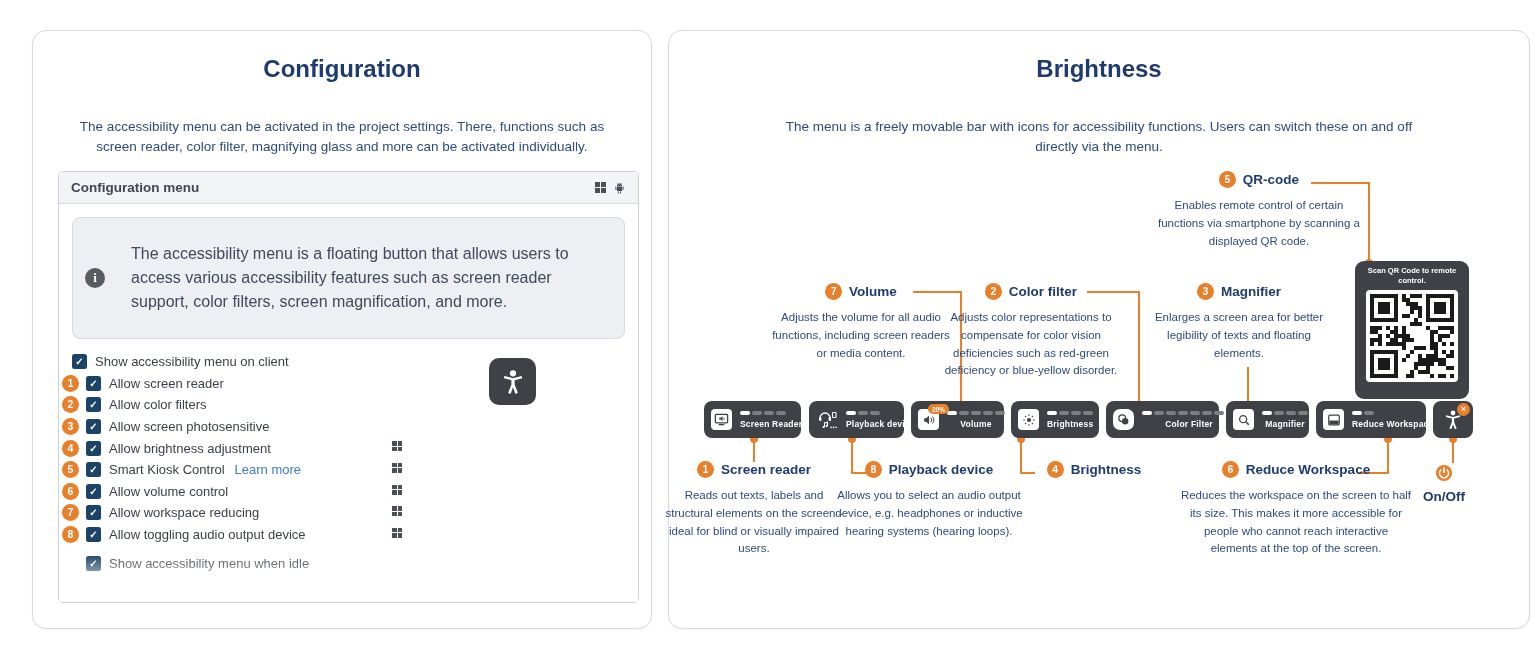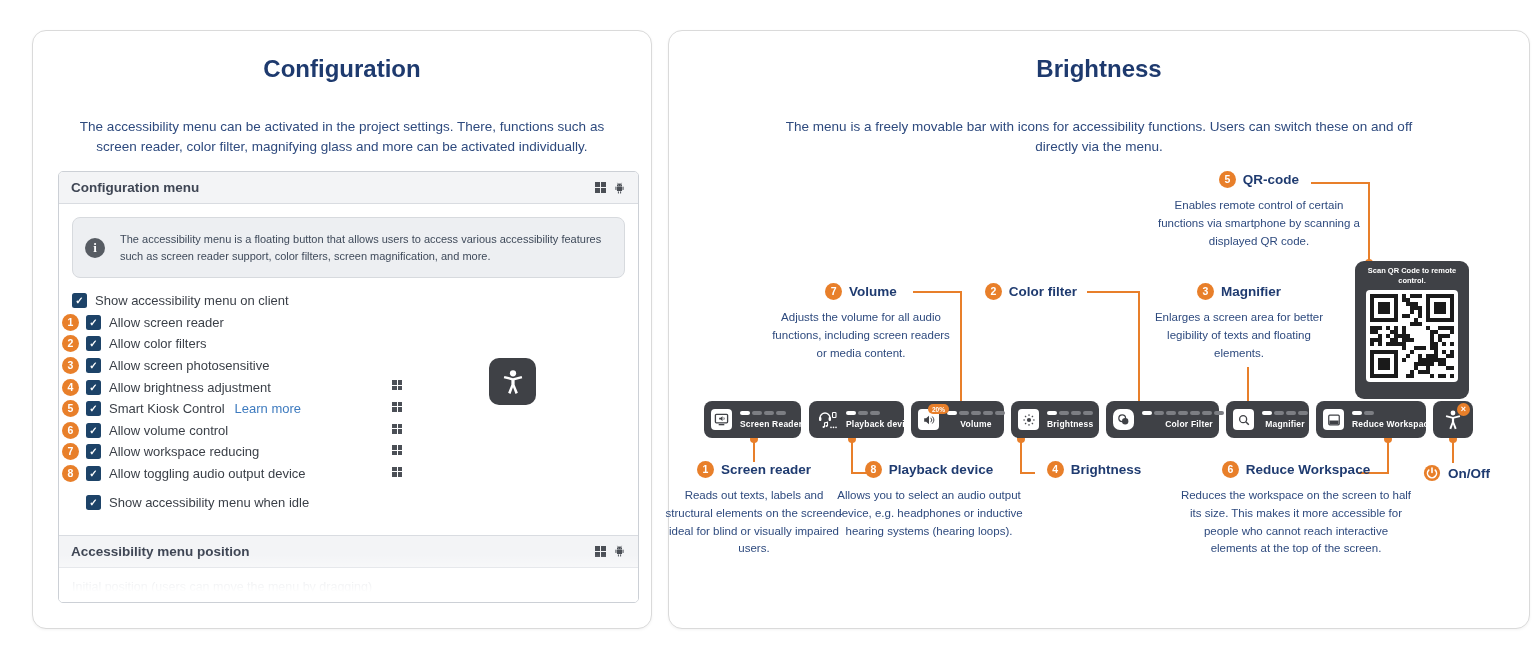--- a/index.html
+++ b/index.html
@@ -14,21 +14,21 @@
 
   
   .card{position:absolute;left:25px;top:140px;width:579px;height:430px;border:1px solid #ccd0d6;border-radius:5px;background:#fff;overflow:hidden;}
   .card-head{display:flex;align-items:center;justify-content:space-between;height:31px;padding:0 12px;background:#f3f4f6;border-bottom:1px solid #d9dce1;font-size:13.5px;font-weight:bold;color:#3f4654;}
   .plat{display:flex;align-items:center;gap:7px;}
   .win{display:inline-grid;grid-template-columns:5px 5px;grid-template-rows:5px 5px;gap:1px;}
   .win i{background:#4b4f56;display:block;}
   .win.small{grid-template-columns:4.5px 4.5px;grid-template-rows:4.5px 4.5px;}
   .infobox{display:flex;align-items:center;gap:10px;margin:13px 13px 10px 13px;padding:8px 12px;background:#edeff2;border:1px solid #d7dade;border-radius:8px;}
   .info-ic{flex:0 0 20px;width:20px;height:20px;border-radius:50%;background:#575c63;color:#fff;font-weight:bold;font-size:13px;text-align:center;line-height:20px;font-family:"Liberation Serif",serif;}
-  .infobox p{margin:5px;font-size:11px;line-height:1.5;color:#3f4a5a;}
+  .infobox p{margin:16px;font-size:16px;line-height:1.5;color:#3f4a5a;}
   .rows{padding:2px 13px 0 13px;}
   .cfg-row{position:relative;display:flex;align-items:center;height:21.6px;font-size:13px;color:#3a3f47;}
   .badge{flex:0 0 17px;width:17px;height:17px;margin-left:-10px;margin-right:7px;border-radius:50%;background:#e87f2a;color:#fff;font-size:10.5px;font-weight:bold;text-align:center;line-height:17px;}
   .cfg-row.nobadge{padding-left:0;}
   .cfg-row.indent{margin-top:7px;padding-left:14px;}
   .cb{flex:0 0 15px;width:15px;height:15px;background:#1d4368;border-radius:2.5px;margin-right:8px;color:#fff;font-size:10px;font-weight:bold;text-align:center;line-height:15px;cursor:pointer;}
   .link{margin-left:10px;color:#3e7bbf;text-decoration:none;cursor:pointer;}
   .row-win{position:absolute;left:320px;top:4px;}
   .app-ic{position:absolute;left:430px;top:186px;width:47px;height:47px;background:#3f4146;border-radius:10px;display:flex;align-items:center;justify-content:center;}
   .sec-head{margin-top:22px;}
@@ -37,21 +37,21 @@
   .select{position:relative;margin-top:8px;width:158px;height:26px;border:1px solid #e6e8ec;border-radius:3px;font-size:12.5px;color:#ccd1d8;line-height:26px;padding:0 10px;cursor:pointer;}
   .select .caret{position:absolute;right:9px;top:0;color:#d0d4da;font-size:11px;}
   .fade{position:absolute;left:0;right:0;bottom:0;height:48px;background:linear-gradient(to bottom,rgba(255,255,255,0),#ffffff 80%);pointer-events:none;}
 
   
   .diagram{position:absolute;left:0;top:130px;width:860px;height:467px;}
   .conn{position:absolute;left:0;top:0;pointer-events:none;}
   .anno{position:absolute;transform:translateX(-50%);text-align:center;}
   .anno-title{display:flex;align-items:center;justify-content:center;gap:7px;font-size:13.5px;font-weight:bold;color:#1f3b70;}
   .anno-desc{margin-top:9px;font-size:11.5px;line-height:1.55;color:#2e4a7e;}
-  .onoff-anno{display:flex;align-items:center;gap:7px;font-size:13.5px;font-weight:bold;color:#1f3b70;}
+  .onoff-anno{display:flex;align-items:center;gap:7px;font-size:13.5px;font-weight:bold;color:#1f3b70;flex-direction:column;}
 
   .tb-btn{position:absolute;top:240px;height:37px;background:#3f4146;border-radius:8px;display:flex;align-items:center;padding:0;box-sizing:border-box;cursor:pointer;}
   .tb-ic{position:relative;flex:0 0 auto;margin-left:7px;display:flex;align-items:center;justify-content:center;}
   .white-sq{width:21px;height:21px;background:#fff;border-radius:4px;display:flex;align-items:center;justify-content:center;}
   .tb-col{flex:1;display:flex;flex-direction:column;align-items:flex-start;padding:0 6px 0 8px;}
   .segs{display:flex;gap:2px;margin-bottom:4px;}
   .segs span{width:10px;height:4px;border-radius:2px;background:#7c7e83;}
   .segs span.on{background:#ffffff;}
   .tb-lbl{font-size:8.5px;font-weight:bold;color:#ffffff;letter-spacing:.2px;white-space:nowrap;align-self:center;}
   .vol-badge{position:absolute;top:-5px;right:-10px;background:#e87f2a;color:#fff;font-size:6.5px;font-weight:bold;padding:1.5px 4px;border-radius:6px;}
@@ -272,20 +272,21 @@
             <span class="badge" style="margin:0;">7</span>
             <span>Volume</span>
           </div>
         <div class="anno-desc">Adjusts the volume for all audio functions, including screen readers or media content.</div>
       </div>
       <div class="anno" style="left:362px;top:122px;width:200px;">
         <div class="anno-title">
             <span class="badge" style="margin:0;">2</span>
             <span>Color filter</span>
           </div>
+        <div class="anno-desc">Adjusts color representations to compensate for color vision deficiencies such as red-green deficiency or blue-yellow disorder.</div>
       </div>
       <div class="anno" style="left:570px;top:122px;width:188px;">
         <div class="anno-title">
             <span class="badge" style="margin:0;">3</span>
             <span>Magnifier</span>
           </div>
         <div class="anno-desc">Enlarges a screen area for better legibility of texts and floating elements.</div>
       </div>
 
       <div class="qr-panel">

